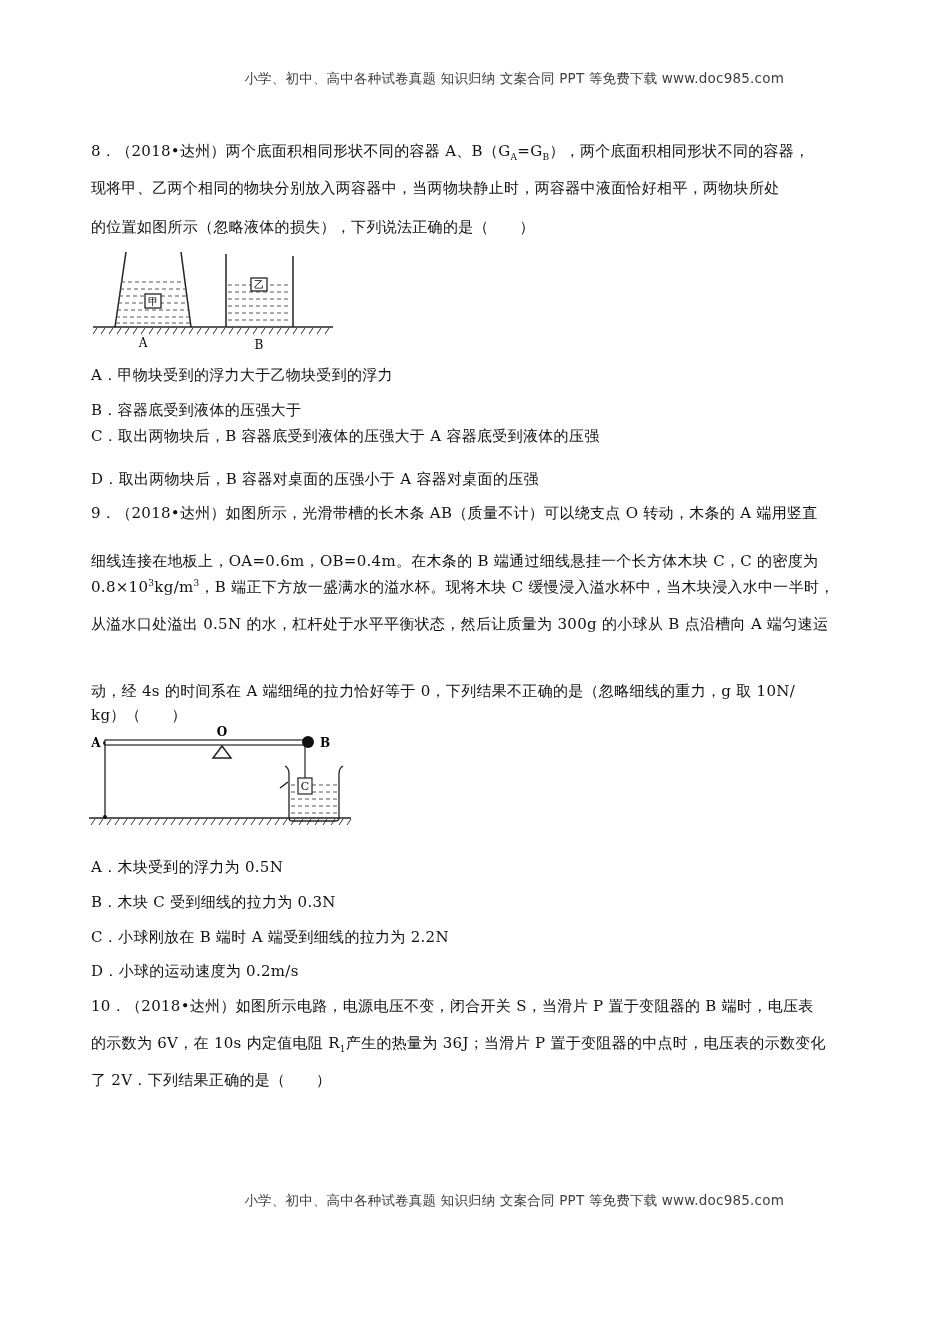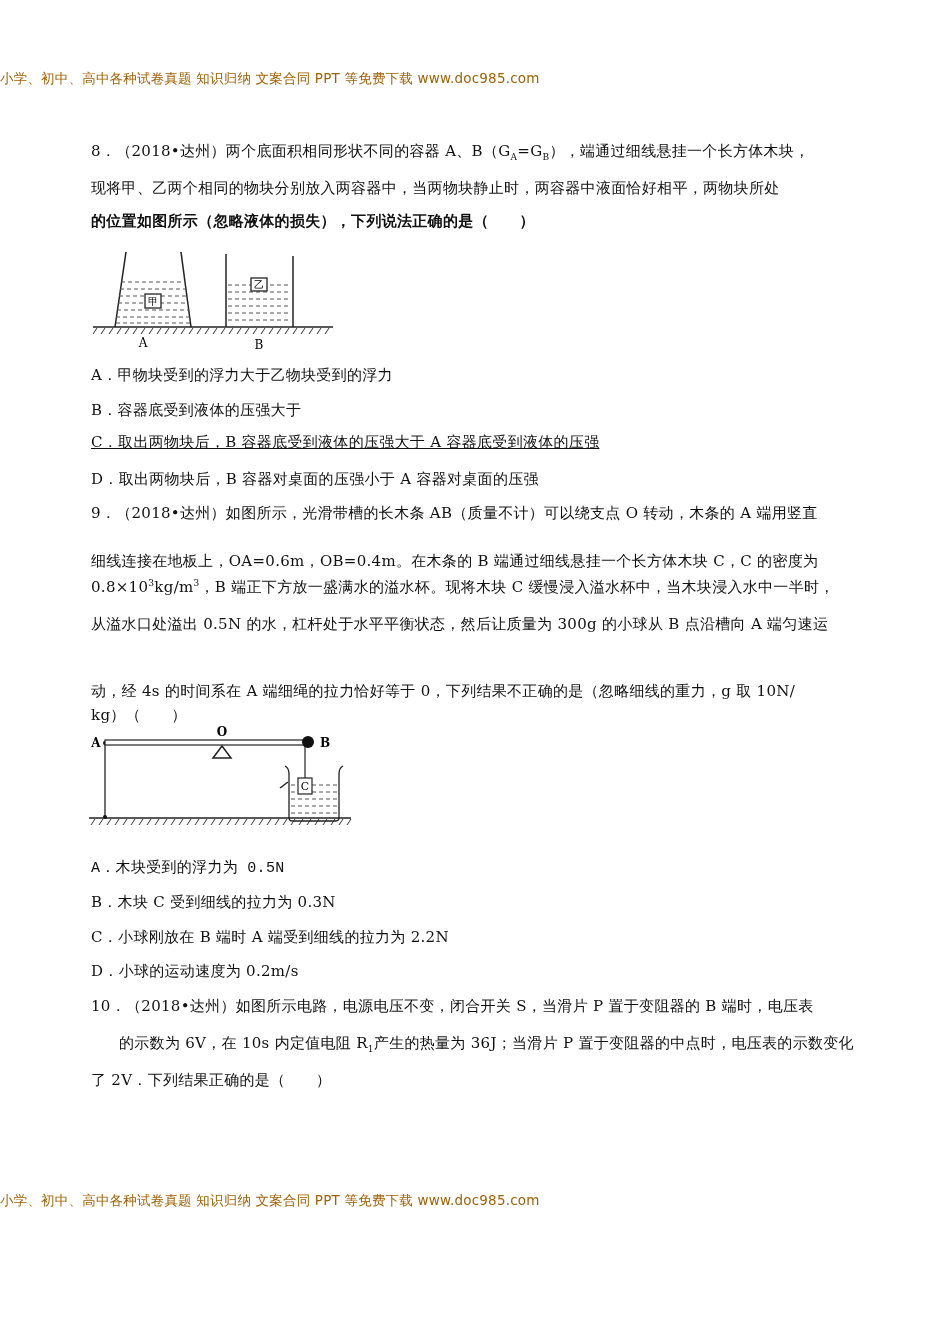--- a/index.html
+++ b/index.html
@@ -1,42 +1,42 @@
 <!DOCTYPE html>
 <html><head>
 <meta charset="utf-8">
 <style>
   html, body { margin: 0; padding: 0; background: #ffffff; }
   body { width: 950px; height: 1344px; position: relative; overflow: hidden; color: #111; }
   .header, .footer {
-    position: absolute; left: 0; width: 784px; text-align: left;
-    font-family: "DejaVu Sans", "Liberation Sans", sans-serif; font-size: 13.5px; color: #a16207; letter-spacing: 0.2px;
+    position: absolute; left: 0; width: 784px; text-align: right;
+    font-family: "DejaVu Sans", "Liberation Sans", sans-serif; font-size: 13.5px; color: #404040; letter-spacing: 0.2px;
   }
   .header { top: 70px; }
   .footer { top: 1192px; }
   .content {
     position: absolute; left: 91px; top: 142px; width: 780px;
     font-family: "DejaVu Serif", "Liberation Serif", serif; font-size: 15px; color: #111;
   }
   .line { position: absolute; left: 0; white-space: nowrap; letter-spacing: 0.3px; }
   sub, sup { font-size: 9px; }
   .figure { position: absolute; }
 </style>
 </head>
 <body>
 
 <div class="header">小学、初中、高中各种试卷真题 知识归纳 文案合同 PPT 等免费下载  www.doc985.com</div>
 
 <div class="content">
 
   <div class="line" style="top:0px;">
-    <span>8．（2018•达州）两个底面积相同形状不同的容器 A、B（G</span><sub>A</sub><span>=G</span><sub>B</sub><span>），端通过细线悬挂一个长方体木块，</span>
+    <span>8．（2018•达州）两个底面积相同形状不同的容器 A、B（G</span><sub>A</sub><span>=G</span><sub>B</sub><span>），两个底面积相同形状不同的容器，</span>
   </div>
   <div class="line" style="top:37px;">现将甲、乙两个相同的物块分别放入两容器中，当两物块静止时，两容器中液面恰好相平，两物块所处</div>
-  <div class="line" style="top:70px;font-weight:bold;">的位置如图所示（忽略液体的损失），下列说法正确的是（　　）</div>
+  <div class="line" style="top:76px;">的位置如图所示（忽略液体的损失），下列说法正确的是（　　）</div>
 
   <svg class="figure" style="left:2px; top:110px;" width="250" height="100" viewBox="0 0 250 100">
 
     <line x1="0" y1="75" x2="240" y2="75" stroke="#222" stroke-width="1.5"></line>
     <g stroke="#333" stroke-width="1">
       <line x1="4" y1="76" x2="0" y2="82"></line>
         <line x1="12" y1="76" x2="8" y2="82"></line>
         <line x1="20" y1="76" x2="16" y2="82"></line>
       <line x1="28" y1="76" x2="24" y2="82"></line>
         <line x1="36" y1="76" x2="32" y2="82"></line>
@@ -96,21 +96,21 @@
           <line x1="135" y1="68" x2="198" y2="68"></line>
       </g>
       <rect x="158" y="26" width="16" height="13" fill="#fff" stroke="#222" stroke-width="1.3"></rect>
       <text x="166" y="36" font-size="10" text-anchor="middle" font-family="DejaVu Sans, sans-serif">乙</text>
       <text x="166" y="97" font-size="12" text-anchor="middle" font-family="DejaVu Serif, serif">B</text>
     </g>
   </svg>
 
   <div class="line" style="top:224px;">A．甲物块受到的浮力大于乙物块受到的浮力</div>
   <div class="line" style="top:259px;">B．容器底受到液体的压强大于</div>
-  <div class="line" style="top:291px;text-decoration:underline;">C．取出两物块后，B 容器底受到液体的压强大于 A 容器底受到液体的压强</div>
+  <div class="line" style="top:285px;">C．取出两物块后，B 容器底受到液体的压强大于 A 容器底受到液体的压强</div>
   <div class="line" style="top:328px;">D．取出两物块后，B 容器对桌面的压强小于 A 容器对桌面的压强</div>
 
   <div class="line" style="top:362px;">9．（2018•达州）如图所示，光滑带槽的长木条 AB（质量不计）可以绕支点 O 转动，木条的 A 端用竖直</div>
   <div class="line" style="top:410px;text-align:right;">细线连接在地板上，OA=0.6m，OB=0.4m。在木条的 B 端通过细线悬挂一个长方体木块 C，C 的密度为</div>
   <div class="line" style="top:436px;">
     <span>0.8×10</span><sup>3</sup><span>kg/m</span><sup>3</sup><span>，B 端正下方放一盛满水的溢水杯。现将木块 C 缓慢浸入溢水杯中，当木块浸入水中一半时，</span>
   </div>
   <div class="line" style="top:473px;">从溢水口处溢出 0.5N 的水，杠杆处于水平平衡状态，然后让质量为 300g 的小球从 B 点沿槽向 A 端匀速运</div>
   <div class="line" style="top:510px;margin-top:30px;">动，经 4s 的时间系在 A 端细绳的拉力恰好等于 0，下列结果不正确的是（忽略细线的重力，g 取 10N/</div>
   <div class="line" style="top:547px;margin-top:17px;">kg）（　　）</div>
@@ -175,25 +175,25 @@
         <line x1="202" y1="88" x2="248" y2="88"></line>
       <line x1="202" y1="95" x2="248" y2="95"></line>
     </g>
     <rect x="209" y="60" width="14" height="16" fill="#fff" stroke="#222" stroke-width="1.2"></rect>
     <text x="216" y="72" font-size="11" text-anchor="middle" font-family="DejaVu Serif, serif">C</text>
     <text x="7" y="29" font-size="12" text-anchor="middle" font-family="DejaVu Serif, serif" font-weight="bold">A</text>
     <text x="133" y="18" font-size="12" text-anchor="middle" font-family="DejaVu Serif, serif" font-weight="bold">O</text>
     <text x="236" y="29" font-size="12" text-anchor="middle" font-family="DejaVu Serif, serif" font-weight="bold">B</text>
   </svg>
 
-  <div class="line" style="top:716px;font-family:Liberation Mono, monospace;">A．木块受到的浮力为 0.5N</div>
+  <div class="line" style="top:716px;">A．木块受到的浮力为 0.5N</div>
   <div class="line" style="top:751px;">B．木块 C 受到细线的拉力为 0.3N</div>
   <div class="line" style="top:786px;">C．小球刚放在 B 端时 A 端受到细线的拉力为 2.2N</div>
   <div class="line" style="top:820px;">D．小球的运动速度为 0.2m/s</div>
 
   <div class="line" style="top:855px;">10．（2018•达州）如图所示电路，电源电压不变，闭合开关 S，当滑片 P 置于变阻器的 B 端时，电压表</div>
-  <div class="line" style="top:892px;margin-left:28px;">
+  <div class="line" style="top:892px;">
     <span>的示数为 6V，在 10s 内定值电阻 R</span><sub>1</sub><span>产生的热量为 36J；当滑片 P 置于变阻器的中点时，电压表的示数变化</span>
   </div>
   <div class="line" style="top:929px;">了 2V．下列结果正确的是（　　）</div>
 </div>
 
 <div class="footer">小学、初中、高中各种试卷真题 知识归纳 文案合同 PPT 等免费下载  www.doc985.com</div>
 
 </body></html>

